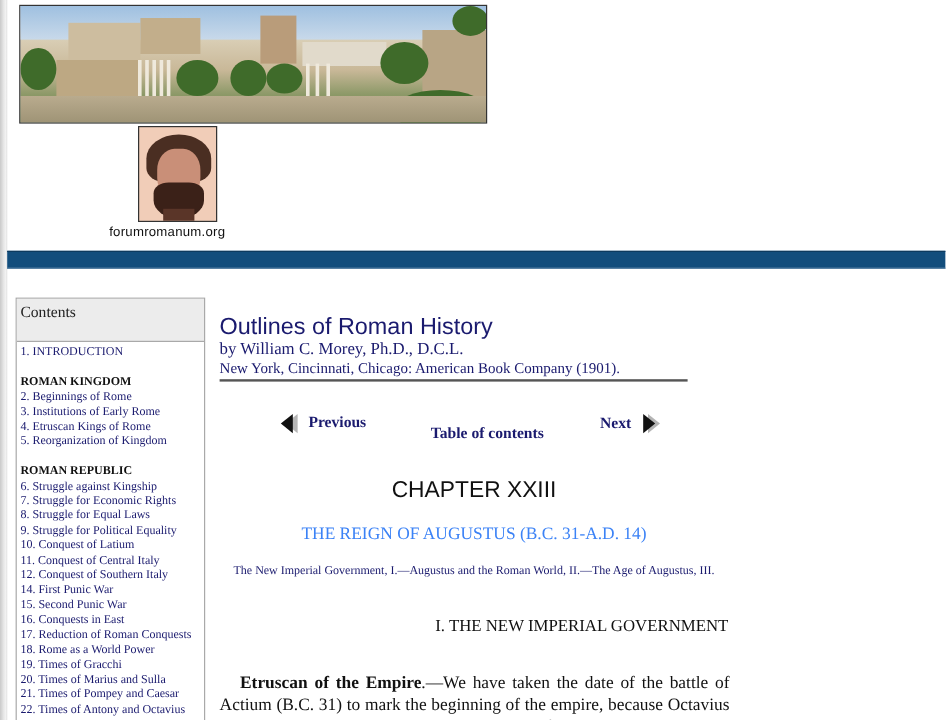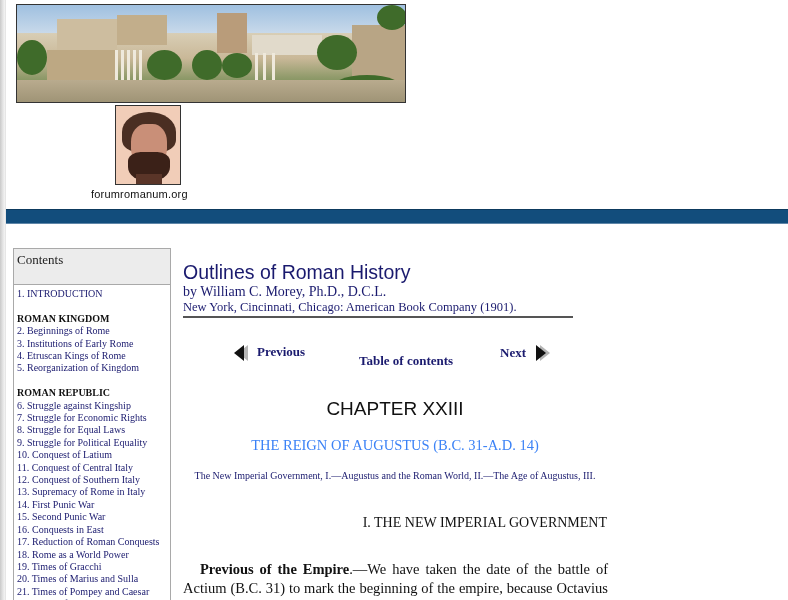--- a/index.html
+++ b/index.html
@@ -156,21 +156,20 @@
     <a class="sb-item">4. Etruscan Kings of Rome</a>
     <a class="sb-item">5. Reorganization of Kingdom</a>
     <span class="sb-section">ROMAN REPUBLIC</span>
     <a class="sb-item">6. Struggle against Kingship</a>
     <a class="sb-item">7. Struggle for Economic Rights</a>
     <a class="sb-item">8. Struggle for Equal Laws</a>
     <a class="sb-item">9. Struggle for Political Equality</a>
     <a class="sb-item">10. Conquest of Latium</a>
     <a class="sb-item">11. Conquest of Central Italy</a>
     <a class="sb-item">12. Conquest of Southern Italy</a>
-    <a class="sb-item">13. Supremacy of Rome in Italy</a>
     <a class="sb-item">14. First Punic War</a>
     <a class="sb-item">15. Second Punic War</a>
     <a class="sb-item">16. Conquests in East</a>
     <a class="sb-item">17. Reduction of Roman Conquests</a>
     <a class="sb-item">18. Rome as a World Power</a>
     <a class="sb-item">19. Times of Gracchi</a>
     <a class="sb-item">20. Times of Marius and Sulla</a>
     <a class="sb-item">21. Times of Pompey and Caesar</a>
     <a class="sb-item">22. Times of Antony and Octavius</a>
   </div>
@@ -196,13 +195,13 @@
   <span class="arrow right">
       <span class="shadow"></span>
       <span class="fg"></span>
     </span>
 </div>
 
 <div class="chapter">CHAPTER XXIII</div>
 <div class="chapter-title">THE REIGN OF AUGUSTUS (B.C. 31-A.D. 14)</div>
 <div class="chapter-contents">The New Imperial Government, I.—Augustus and the Roman World, II.—The Age of Augustus, III.</div>
 <div class="section-title">I. THE NEW IMPERIAL GOVERNMENT</div>
-<div class="body-para"><b>Previous of the Empire</b><span>.—We have taken the date of the battle of Actium (B.C. 31) to mark the beginning of the empire, because Octavius then became the sole and undisputed master of the Roman world. But it is</span></div>
+<div class="body-para"><b>Etruscan of the Empire</b><span>.—We have taken the date of the battle of Actium (B.C. 31) to mark the beginning of the empire, because Octavius then became the sole and undisputed master of the Roman world. But it is</span></div>
 
 </body></html>

